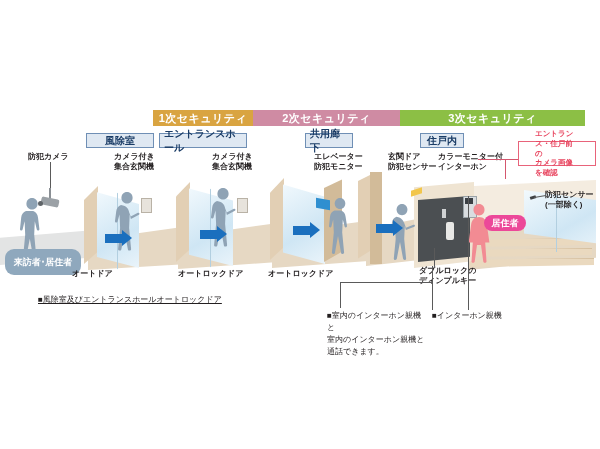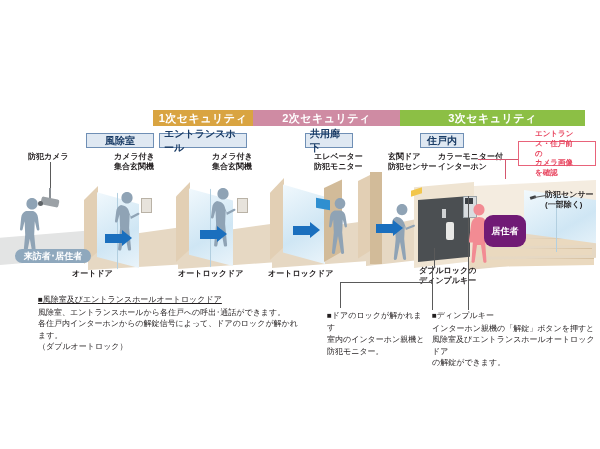--- a/index.html
+++ b/index.html
@@ -147,26 +147,26 @@
     border-radius: 9px;
     font-size: 9px;
     font-weight: bold;
     display: flex;
     align-items: center;
     justify-content: center;
     box-sizing: border-box;
     color: #ffffff;
   }
   #badge-visitor {
-    left: 15px; top: 249px; width: 76px; height: 14px;
+    left: 5px; top: 249px; width: 76px; height: 26px;
     background: #8fa8bd;
   }
   #badge-resident {
-    left: 484px; top: 215px; width: 42px; height: 32px;
-    background: #701a75;
+    left: 484px; top: 215px; width: 42px; height: 16px;
+    background: #ec4899;
   }
 
   
   .door-label {
     position: absolute;
     font-size: 8px;
     font-weight: bold;
     color: #231f20;
     top: 268px;
   }
@@ -410,29 +410,23 @@
 
   <div class="badge" id="badge-visitor">来訪者･居住者</div>
   <div class="badge" id="badge-resident">居住者</div>
 
   <div class="door-label" id="door-0">オートドア</div>
   <div class="door-label" id="door-1">オートロックドア</div>
   <div class="door-label" id="door-2">オートロックドア</div>
 
   <div class="note" id="note-0">
     <p class="note-title">■風除室及びエントランスホールオートロックドア</p>
-    <p class="note-body">風除室、エントランスホールから各住戸への呼出･通話ができます。
-各住戸内インターホンからの解錠信号によって、ドアのロックが解かれます。
-（ダブルオートロック）</p>
   </div>
   <div class="note" id="note-1">
-    <p class="note-title no-ul">■ドアのロックが解かれます</p>
+    <p class="note-title no-ul">■室内のインターホン親機と</p>
     <p class="note-body">室内のインターホン親機と
-防犯モニター。</p>
+通話できます。</p>
   </div>
   <div class="note" id="note-2">
-    <p class="note-title no-ul">■ディンプルキー</p>
-    <p class="note-body">インターホン親機の「解錠」ボタンを押すと
-風除室及びエントランスホールオートロックドア
-の解錠ができます。</p>
+    <p class="note-title no-ul">■インターホン親機</p>
   </div>
 
 </div>
 
 </body></html>

